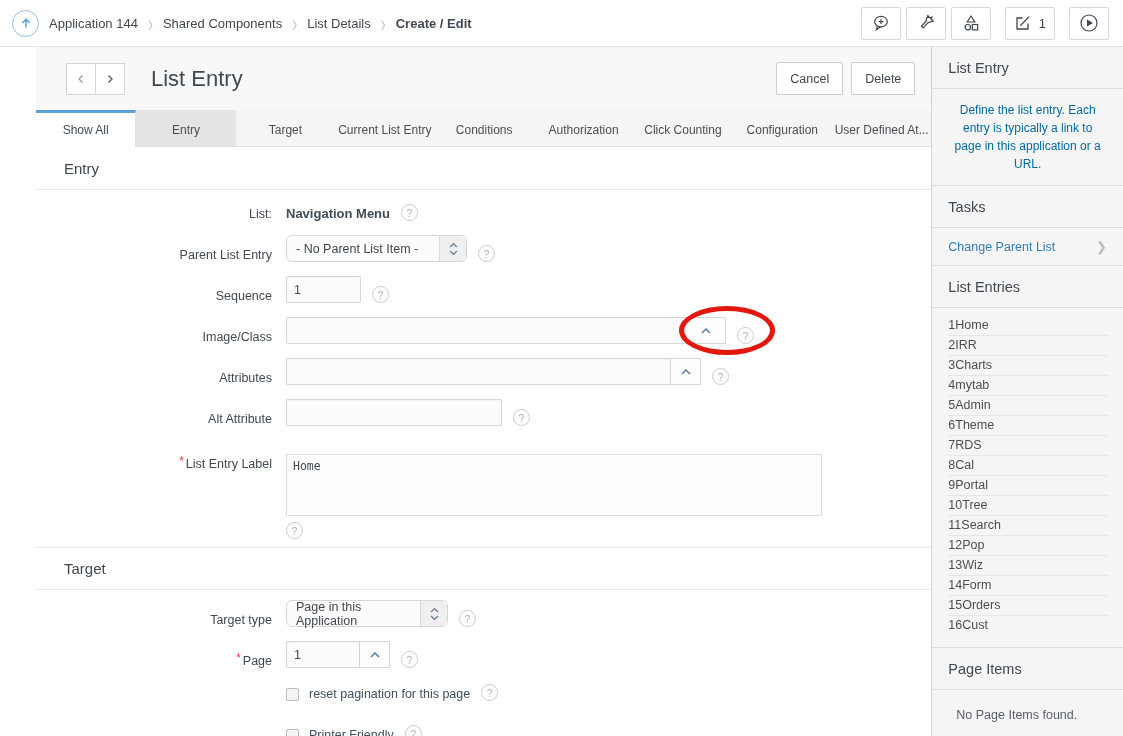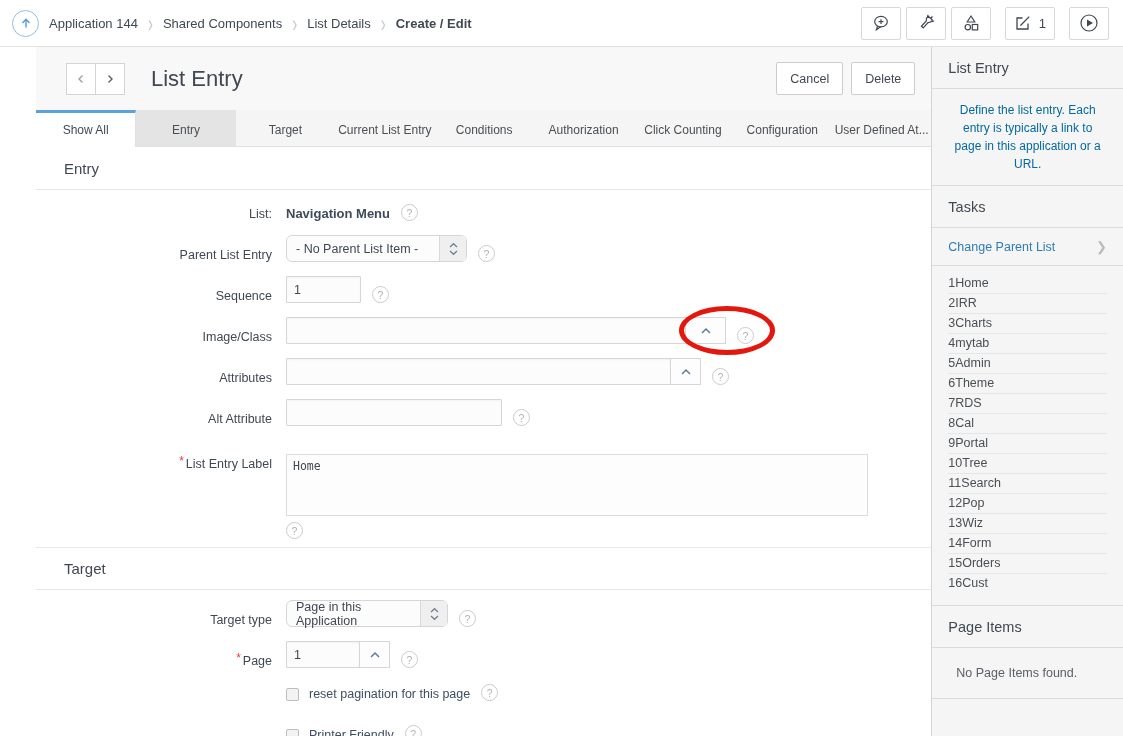--- a/index.html
+++ b/index.html
@@ -93,21 +93,21 @@
   .popup-btn {
     width:41px; height:27px; border:1px solid #d6d6d6; background:#fdfdfd; margin-left:-1px;
     display:flex; align-items:center; justify-content:center; cursor:pointer;
   }
   .help {
     width:17px; height:17px; border:1px solid #cbcbcb; border-radius:50%; color:#b3b3b3;
     font-size:10.5px; display:flex; align-items:center; justify-content:center; margin-left:11px;
     cursor:pointer; flex:none; background:#fff;
   }
   .ltextarea {
-    width:582px; height:62px; border:1px solid #dcdcdc; background:#fdfdfd; resize:none;
+    width:536px; height:62px; border:1px solid #dcdcdc; background:#fdfdfd; resize:none;
     font-family:"DejaVu Sans Mono", monospace; font-size:11.5px; color:#404852; padding:4px 6px;
   }
   .checkbox {
     width:13px; height:13px; border:1px solid #bdbdbd; background:#f3f3f3; border-radius:2px;
     margin-right:10px; cursor:pointer; flex:none;
   }
   .chk-lbl { font-size:12.5px; color:#3e4e63; }
   .annotation-ellipse {
     position:absolute; left:643px; top:-11px; width:96px; height:49px;
     border:5px solid #e3170d; border-radius:50%; pointer-events:none; z-index:6;
@@ -352,20 +352,21 @@
   </div>
 
   <div class="sidebar">
     <div class="sb-header">List Entry</div>
     <div class="sb-desc">Define the list entry. Each entry is typically a link to page in this application or a URL.</div>
     <div class="sb-header">Tasks</div>
     <div class="sb-link">
       <span>Change Parent List</span>
       <span class="chev">❯</span>
     </div>
+    <div class="sb-header">List Entries</div>
     <ul class="sb-list">
       <li>1Home</li>
       <li>2IRR</li>
       <li>3Charts</li>
       <li>4mytab</li>
       <li>5Admin</li>
       <li>6Theme</li>
       <li>7RDS</li>
       <li>8Cal</li>
       <li>9Portal</li>

